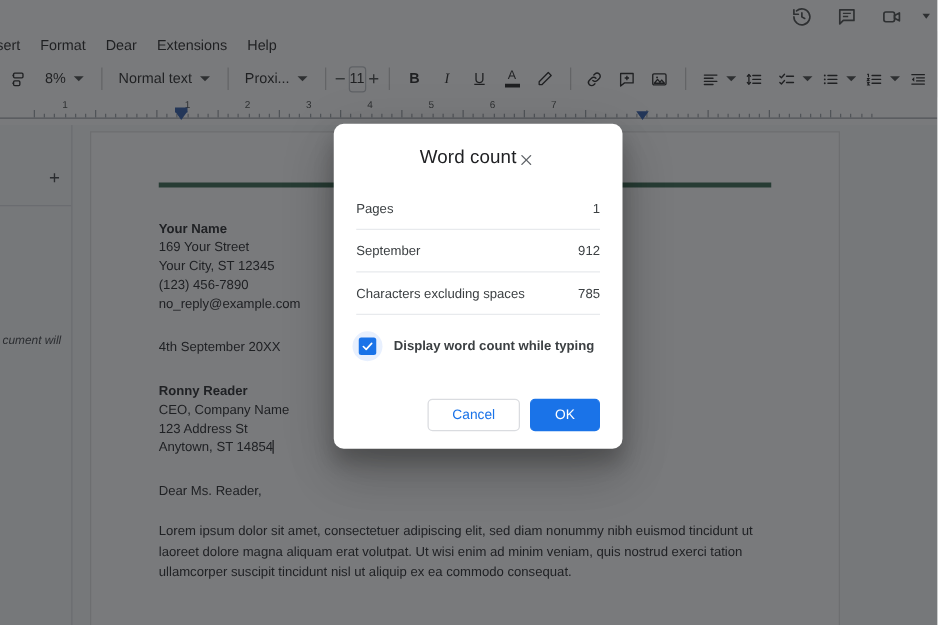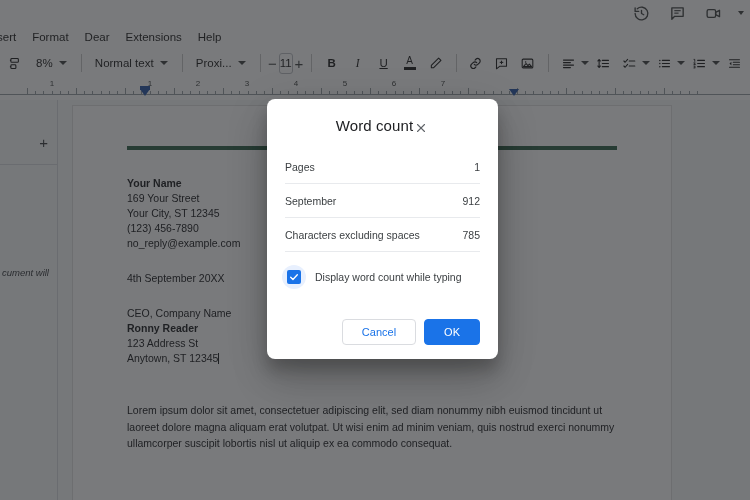--- a/index.html
+++ b/index.html
@@ -107,21 +107,21 @@
   .row .k { font-size: 10.5px; color: #3c4043; }
   .row .v { font-size: 10.5px; color: #3c4043; }
   .checkrow { display: flex; align-items: center; gap: 9px;
     padding: 13px 0 4px 0; }
   .cbwrap { width: 24px; height: 24px; border-radius: 50%;
     background: #e8f0fe; display: flex; align-items: center;
     justify-content: center; flex: none; margin-left: -3px; }
   .cb { width: 14px; height: 14px; border-radius: 2px; background: #1a73e8;
     display: flex; align-items: center; justify-content: center; }
   .cb svg { display: block; }
-  .cb-label { font-size: 10.5px; color: #3c4043; }
+  .cb-label { font-size: 10.5px; color: #3c4043; font-weight: bold; }
   .dlg-actions { display: flex; justify-content: flex-end; gap: 8px;
     padding-top: 26px; }
   .btn { height: 26px; padding: 0 19px; border-radius: 4px; font-size: 11px;
     display: flex; align-items: center; justify-content: center;
     font-family: "Liberation Sans", sans-serif; }
   .btn-outline { background: #fff; border: 1px solid #dadce0; color: #1a73e8; }
   .btn-primary { background: #1a73e8; border: 1px solid #1a73e8;
     color: #fff; }
 </style>
 </head>
@@ -394,27 +394,28 @@
         <div class="page-inner">
           <div class="greenrule" style="background: rgb(52, 101, 76);"></div>
           <div class="doc-t b">Your Name</div>
           <div class="doc-t">169 Your Street</div>
           <div class="doc-t">Your City, ST 12345</div>
           <div class="doc-t">(123) 456-7890</div>
           <div class="doc-t">no_reply@example.com</div>
           <div class="gap-md"></div>
           <div class="doc-t">4th September 20XX</div>
           <div class="gap-md"></div>
+          <div class="doc-t b">Ronny Reader</div>
           <div class="doc-t">CEO, Company Name</div>
-          <div class="doc-t b">Ronny Reader</div>
           <div class="doc-t">123 Address St</div>
-          <div class="doc-t"><span>Anytown, ST 12345</span><span class="caret-text"></span></div>
+          <div class="doc-t"><span>Anytown, ST 14854</span><span class="caret-text"></span></div>
           <div class="gap-md"></div>
+          <div class="doc-t">Dear Ms. Reader,</div>
           <div class="gap-sm"></div>
-          <div class="para">Lorem ipsum dolor sit amet, consectetuer adipiscing elit, sed diam nonummy nibh euismod tincidunt ut laoreet dolore magna aliquam erat volutpat. Ut wisi enim ad minim veniam, quis nostrud exerci nonummy ullamcorper suscipit lobortis nisl ut aliquip ex ea commodo consequat.</div>
+          <div class="para">Lorem ipsum dolor sit amet, consectetuer adipiscing elit, sed diam nonummy nibh euismod tincidunt ut laoreet dolore magna aliquam erat volutpat. Ut wisi enim ad minim veniam, quis nostrud exerci tation ullamcorper suscipit tincidunt nisl ut aliquip ex ea commodo consequat.</div>
         </div>
       </div>
     </div>
 
     <div class="outline">
       <div class="outline-plus">+</div>
       <div class="outline-div"></div>
       <div class="outline-note">cument will</div>
     </div>
   </div>

